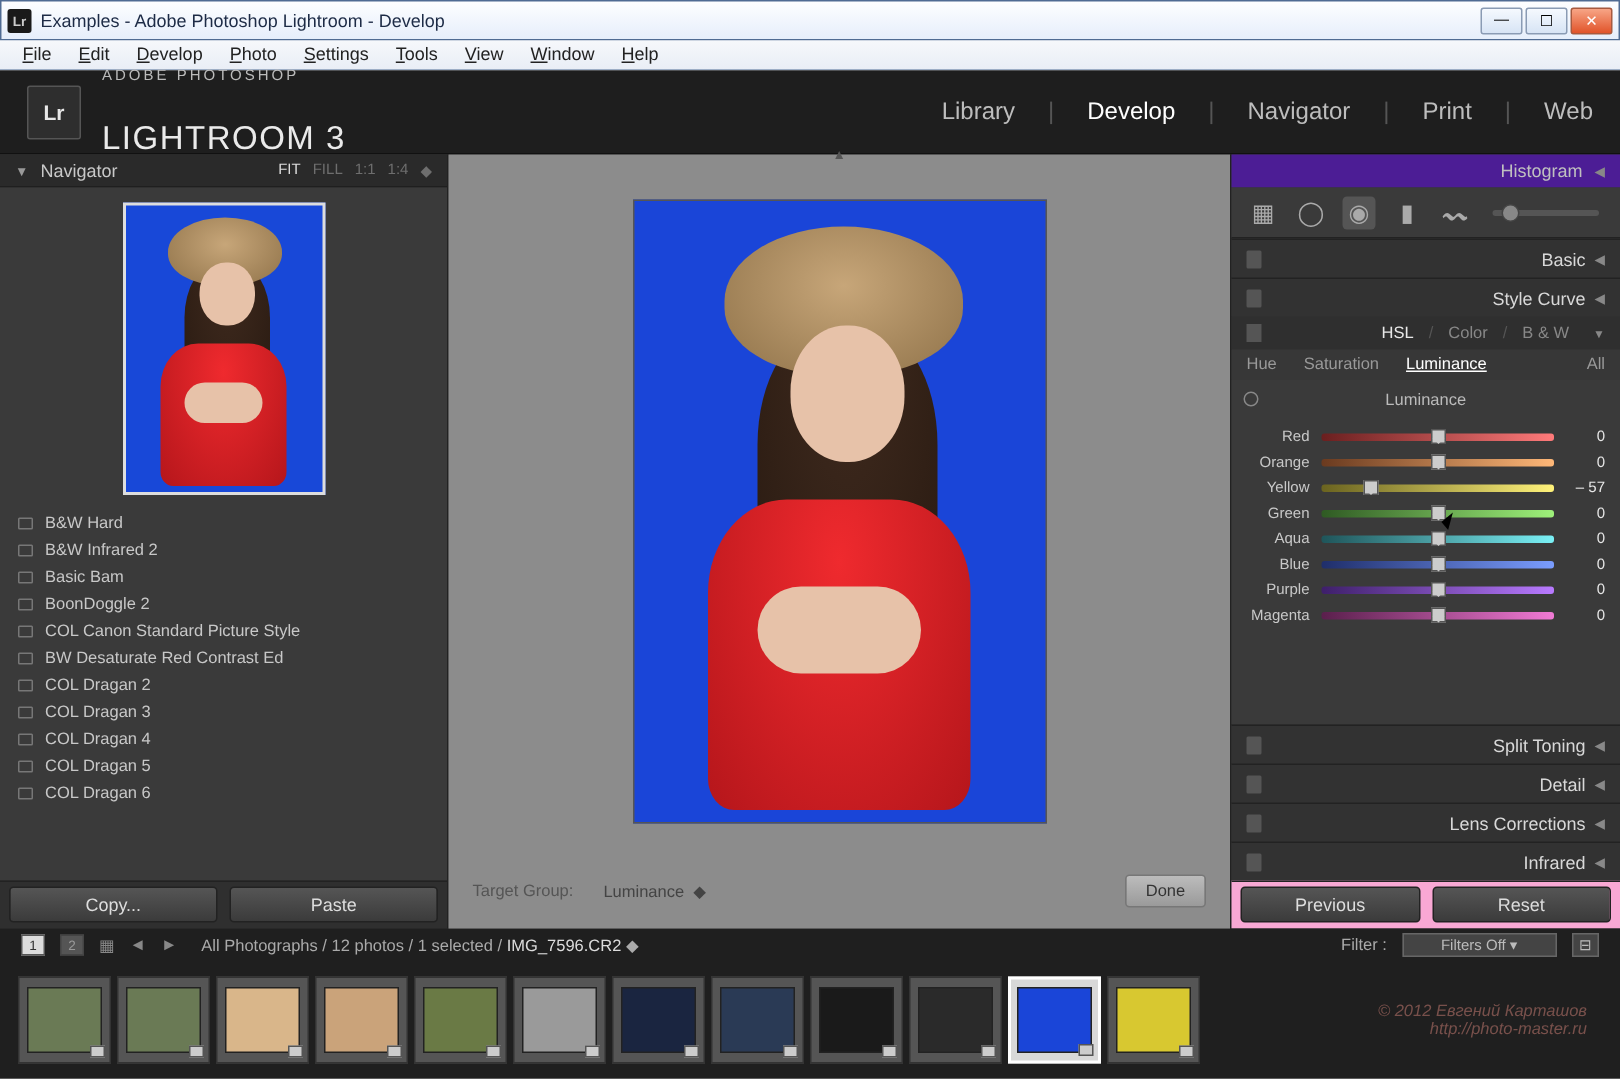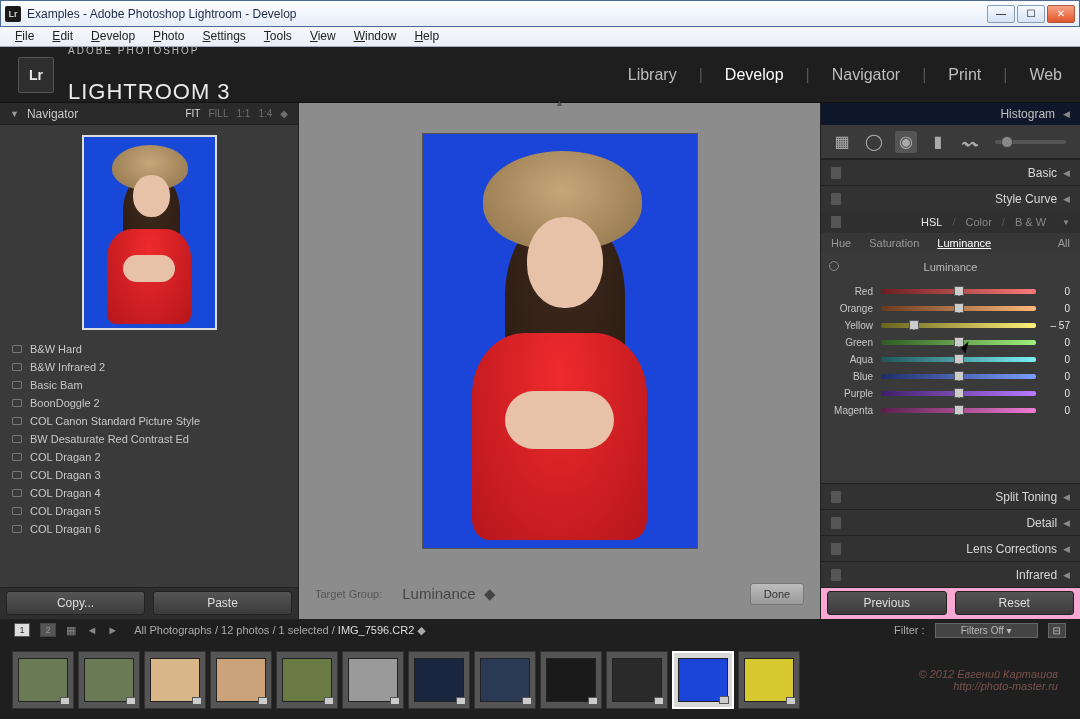--- a/index.html
+++ b/index.html
@@ -46,26 +46,26 @@
 .btn-row { height: 32px; display: flex; gap: 8px; padding: 3px 6px; background: #2f2f2f; border-top: 1px solid #222;}
 .lbtn { flex: 1; height: 24px; background: linear-gradient(#555,#3b3b3b); border: 1px solid #222; border-radius: 3px; color: #ddd; font-size: 12px; display:flex;align-items:center;justify-content:center;}
 
 
 .center { flex: 1; background: #8c8c8c; display: flex; flex-direction: column; padding: 10px; position: relative; }
 .center-chev { position:absolute; left:50%; top:-5px; transform:translateX(-50%); color:#555; font-size:9px;}
 .canvas { flex: 1; background: #8c8c8c; display: flex; align-items: center; justify-content: center; }
 .photo { width: 276px; height: 416px; background: #1a45d8; border: 1px solid #555; position: relative; overflow: hidden;}
 .cbar { height: 30px; display: flex; align-items: center; padding: 0 6px; gap: 8px; margin-top: 10px;}
 .cbar-label { font-size: 11px; color: #555;}
-.cbar-sel { font-size: 15px; color: #444; padding: 2px 12px; border-radius: 2px;}
+.cbar-sel { font-size: 11px; color: #444; padding: 2px 12px; border-radius: 2px;}
 .done { margin-left: auto; width: 54px; height: 22px; background: linear-gradient(#bcbcbc,#9a9a9a); border: 1px solid #777; border-radius: 3px; font-size: 11px; color: #333; display:flex;align-items:center;justify-content:center;}
 
 
 .right { width: 260px; background: #333; border-left: 1px solid #222; display: flex; flex-direction: column; }
-.phead { height: 22px; background: #0f172a; display: flex; align-items: center; padding: 0 10px; font-size: 12px; color: #c0c0c0; justify-content: flex-end; gap: 8px;}
+.phead { height: 22px; background: #4c1d95; display: flex; align-items: center; padding: 0 10px; font-size: 12px; color: #c0c0c0; justify-content: flex-end; gap: 8px;}
 .phead .collapse { font-size: 9px; color: #888; }
 .tools { height: 34px; background: #3a3a3a; border-bottom: 1px solid #222; display:flex;align-items:center;padding:0 10px;gap:10px;}
 .tool { width: 22px; height: 22px; display:flex;align-items:center;justify-content:center; color:#aaa;}
 .tool.active { background: #555; border-radius: 3px; }
 .tool-slider { flex:1; height: 4px; background: #555; border-radius: 2px; margin: 0 4px; position:relative;}
 .tool-slider .knob { position:absolute; left:6px; top:-4px; width:12px;height:12px;background:#888;border-radius:50%;border:1px solid #444;}
 .section { height: 26px; background: #323232; display: flex; align-items: center; justify-content: flex-end; padding: 0 10px; font-size: 12px; color: #d8d8d8; border-top: 1px solid #222; gap: 6px;}
 .section .sw { width: 10px; height: 12px; background: #555; border-radius: 1px; margin-right: auto;}
 .section .disc { font-size: 9px; color: #888; }
 .tabs { height: 22px; display:flex;align-items:center;justify-content:flex-end;padding:0 10px;font-size:11px;color:#888;gap:10px;background:#2f2f2f;}

